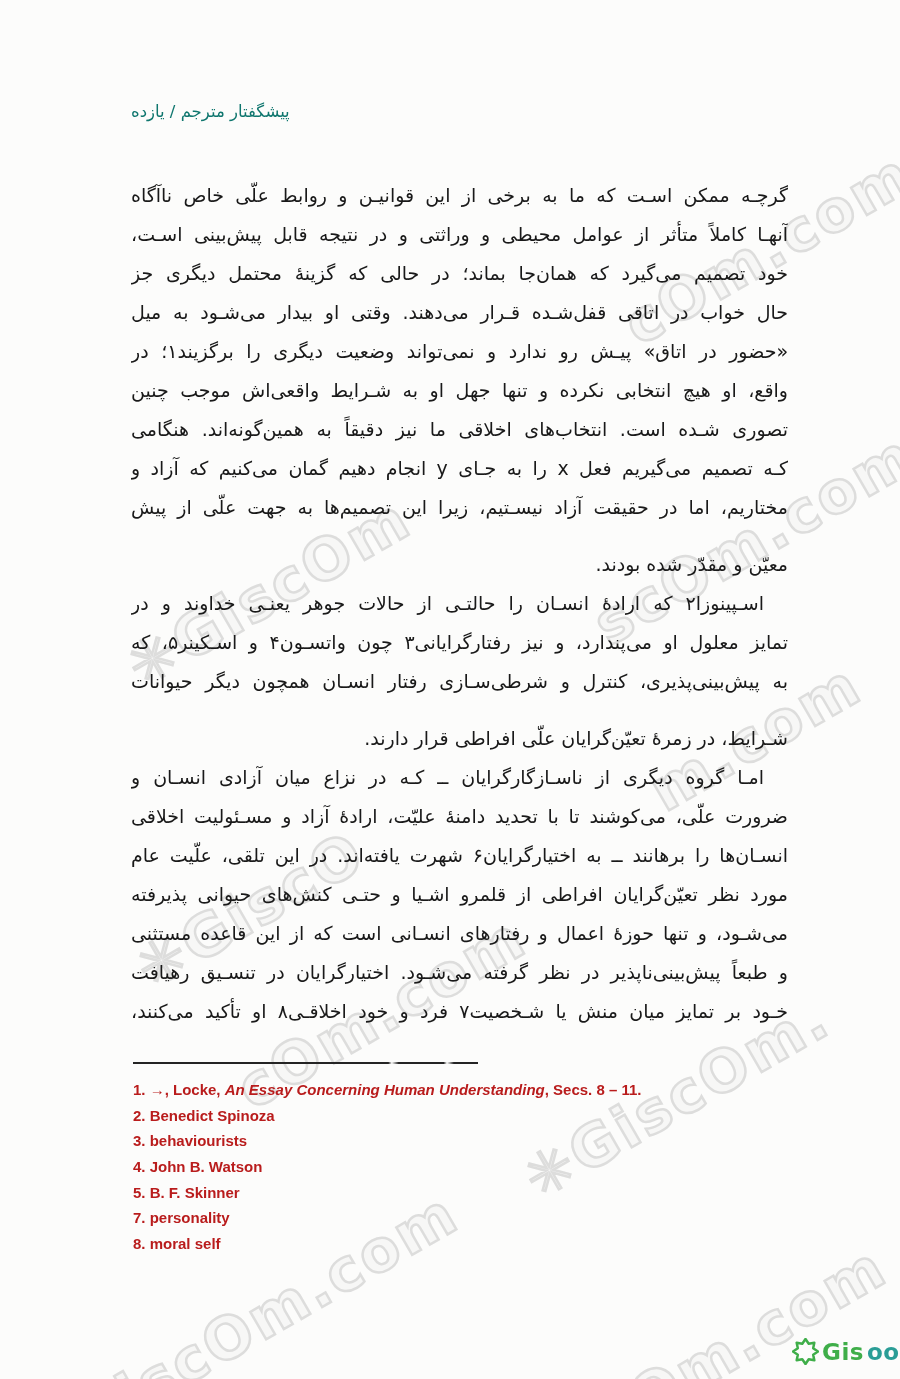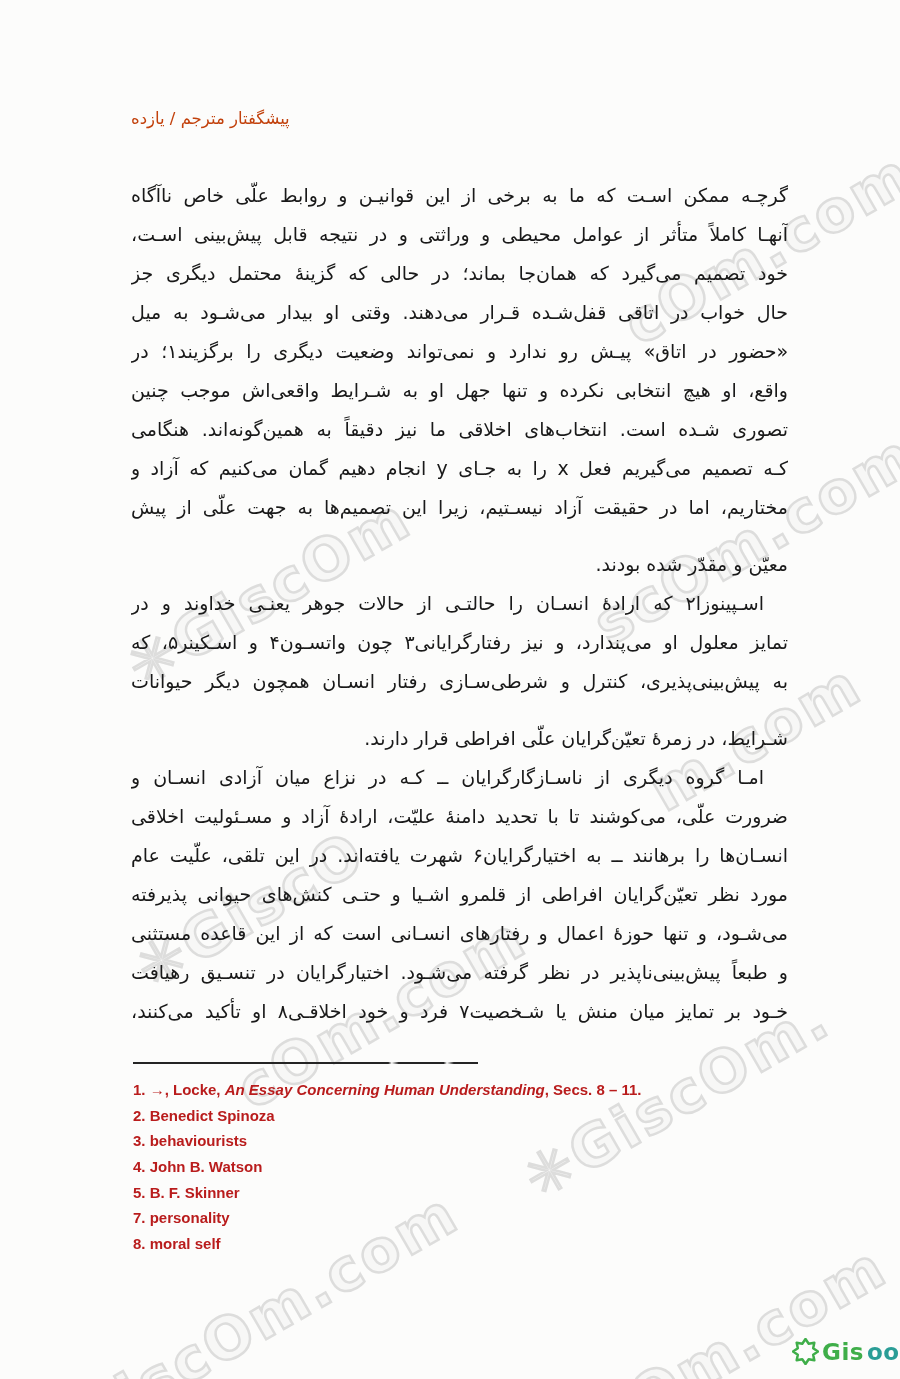--- a/index.html
+++ b/index.html
@@ -22,22 +22,22 @@
     letter-spacing:3px;
     transform:rotate(-30deg);
     transform-origin:0 0;
     color:#cfcfcf;
     opacity:.55;
     -webkit-text-fill-color:#f3f3f2;
     -webkit-text-stroke:2.5px #c4c4c4;
   }
   
   .header{
-    position:absolute;left:131px;top:109px;
-    font-size:16.5px;color:#c2410c;direction:rtl;
+    position:absolute;left:131px;top:102px;
+    font-size:16.5px;color:#0f766e;direction:rtl;
   }
   
   .body{
     position:absolute;left:131px;top:176px;width:657px;
     color:#191919;
   }
   .bline{
     direction:rtl;
     height:39px;line-height:39px;
     font-size:19px;

